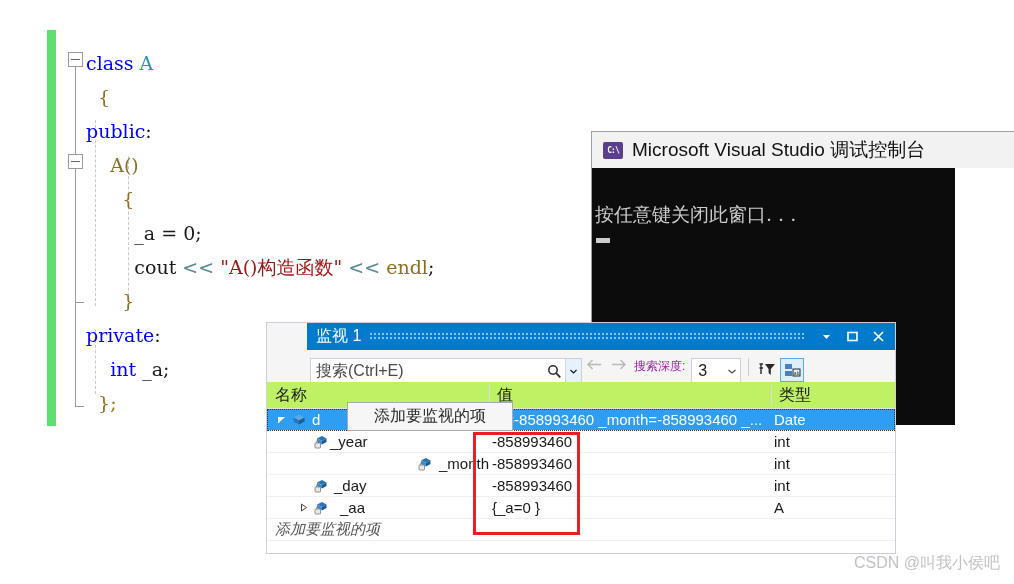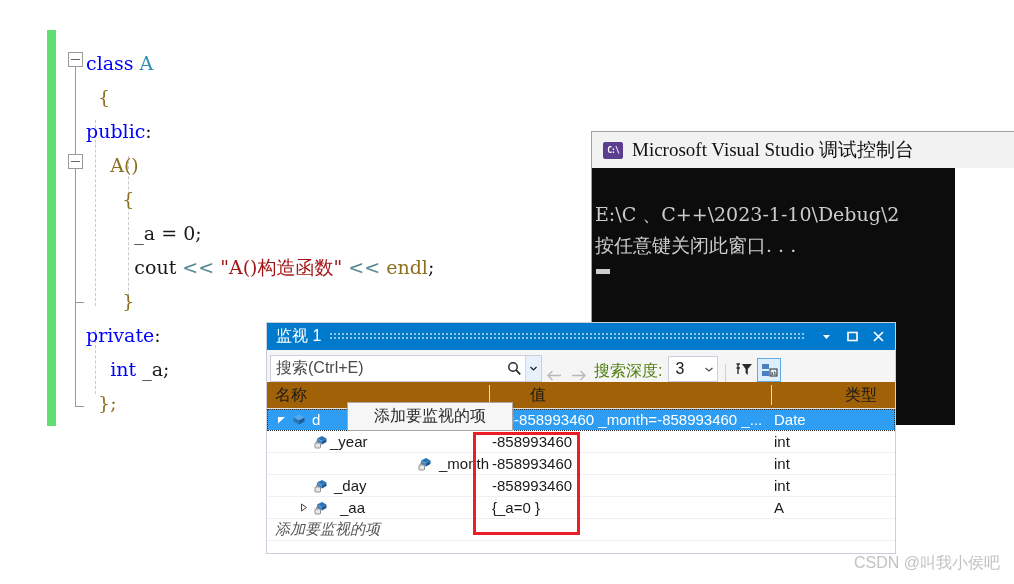--- a/index.html
+++ b/index.html
@@ -29,49 +29,49 @@
   .pl{color:#1a1a1a;}
   .st{color:#a31515;}
   .op{color:#5a8a94;}
   .br{color:#8b6f1e;}
 
   
   #console{position:absolute;left:591px;top:131px;width:423px;height:294px;}
   #console-title{position:absolute;left:0;top:0;width:423px;height:37px;background:#f2f2f2;border-top:1px solid #a0a0a0;border-left:1px solid #a0a0a0;box-sizing:border-box;display:flex;align-items:center;}
   #console-icon{width:20px;height:17px;margin-left:11px;background:#5b3e8e;border-radius:2px;position:relative;display:flex;align-items:center;justify-content:center;}
   #console-icon span{color:#fff;font-size:8px;font-family:"DejaVu Sans Mono","Liberation Mono",monospace;letter-spacing:-1px;font-weight:bold;}
-  #console-title-text{margin-left:9px;font-size:19px;color:#111;font-family:Liberation Serif, serif;}
+  #console-title-text{margin-left:9px;font-size:19px;color:#111;font-family:Liberation Sans, sans-serif;}
   #console-body{position:absolute;left:0;top:37px;width:364px;height:257px;background:#0c0c0c;border-left:1px solid #a0a0a0;box-sizing:border-box;overflow:hidden;}
   .cline{color:#cccccc;font-family:"DejaVu Serif","Liberation Serif",serif;font-size:19px;line-height:31px;white-space:pre;padding-left:3px;}
   #cursor{width:14px;height:5px;background:#cccccc;margin-left:4px;margin-top:8px;}
 
   
-  #watch{position:absolute;left:266px;top:322px;width:630px;height:232px;background:#f5f5f5;border:1px solid #cccedb;box-sizing:border-box;}
+  #watch{position:absolute;left:266px;top:322px;width:630px;height:232px;background:#f5f5f5;border:1px solid #cccedb;box-sizing:border-box;padding-left:40px;}
   #watch-title{height:27px;background:#007acc;display:flex;align-items:center;position:relative;}
   #watch-title-text{color:#fff;font-size:16px;margin-left:9px;font-family:"Liberation Sans","DejaVu Sans",sans-serif;}
   #watch-dots{flex:1;height:9px;margin:0 8px;background-image:radial-gradient(circle,rgba(255,255,255,.55) 1px,transparent 1.2px);background-size:4px 4px;}
   .tbtn{width:26px;height:27px;display:flex;align-items:center;justify-content:center;color:#fff;}
   .tbtn svg{display:block;}
 
-  #watch-toolbar{height:32px;display:flex;align-items:flex-end;background:#f5f5f5;}
+  #watch-toolbar{height:32px;display:flex;align-items:flex-start;background:#f5f5f5;margin-top:8px;}
   #search-box{width:272px;height:27px;background:#fff;border:1px solid #cccedb;margin-left:3px;display:flex;align-items:center;box-sizing:border-box;}
   #search-input{flex:1;border:0;outline:0;font-size:16px;color:#4a4a4a;font-family:"Liberation Sans","DejaVu Sans",sans-serif;padding-left:5px;background:transparent;}
   #search-icon{width:22px;display:flex;align-items:center;justify-content:center;}
   #search-drop{width:15px;height:25px;background:#e6f1fb;border-left:1px solid #cfd6e6;display:flex;align-items:center;justify-content:center;}
   .navarrow{width:24px;display:flex;align-items:center;justify-content:center;color:#b5b5b5;font-size:17px;}
-  #depth-label{font-size:16px;color:#4d7c0f;margin-left:4px;}
+  #depth-label{font-size:12px;color:#a21caf;margin-left:4px;}
   #depth-select{width:50px;height:26px;background:#fff;border:1px solid #cccedb;margin-left:6px;display:flex;align-items:center;box-sizing:border-box;}
   #depth-value{flex:1;font-size:16px;color:#1a1a1a;padding-left:6px;}
   #depth-caret{width:16px;display:flex;align-items:center;justify-content:center;color:#5a5a5a;font-size:9px;}
   .tsep{width:1px;height:18px;background:#d0d0d0;margin:0 7px;}
   .ticon{width:24px;height:24px;display:flex;align-items:center;justify-content:center;}
   #ticon2{border:1px solid #5ea9e8;background:#ddeefc;box-sizing:border-box;}
 
   #grid{position:absolute;left:0;right:0;top:59px;bottom:0;background:#fff;}
-  #grid-header{height:26px;background:#a16207;border-bottom:1px solid #e2e2e2;display:flex;align-items:center;position:relative;gap:33px;}
+  #grid-header{height:26px;background:#bef264;border-bottom:1px solid #e2e2e2;display:flex;align-items:center;position:relative;}
   .hcell{font-size:16px;color:#1a1a1a;padding-left:8px;box-sizing:border-box;}
   .hsep{position:absolute;top:3px;bottom:3px;width:1px;background:#dcdcdc;}
   .row{height:21px;display:flex;align-items:center;border-bottom:1px solid #eef0f4;position:relative;font-size:15px;color:#1a1a1a;}
   .row.sel{background:#2e9ef4;color:#fff;outline:1px dotted #333;outline-offset:-1px;}
   .c-name{width:222px;display:flex;align-items:center;overflow:hidden;white-space:nowrap;box-sizing:border-box;}
   .c-val{width:282px;overflow:hidden;white-space:nowrap;box-sizing:border-box;padding-left:3px;}
   .c-type{flex:1;overflow:hidden;white-space:nowrap;box-sizing:border-box;padding-left:3px;}
   .expander{width:16px;display:flex;align-items:center;justify-content:center;font-size:8px;color:#444;}
   .row.sel .expander{color:#fff;}
   .ficon{width:19px;display:flex;align-items:center;justify-content:center;}
@@ -112,21 +112,20 @@
 
 <div id="console">
   <div id="console-title">
     <div id="console-icon">
         <span>C:\</span>
       </div>
     <div id="console-title-text">Microsoft Visual Studio 调试控制台</div>
   </div>
   <div id="console-body">
     <div class="cline">&nbsp;</div>
-    <div class="cline">E:\C 、C++\2023-1-10\Debug\2</div>
     <div class="cline">按任意键关闭此窗口. . .</div>
     <div id="cursor"></div>
   </div>
 </div>
 
 <div id="watch">
 
   <div id="watch-title">
     <div id="watch-title-text">监视 1</div>
     <div id="watch-dots"></div>

